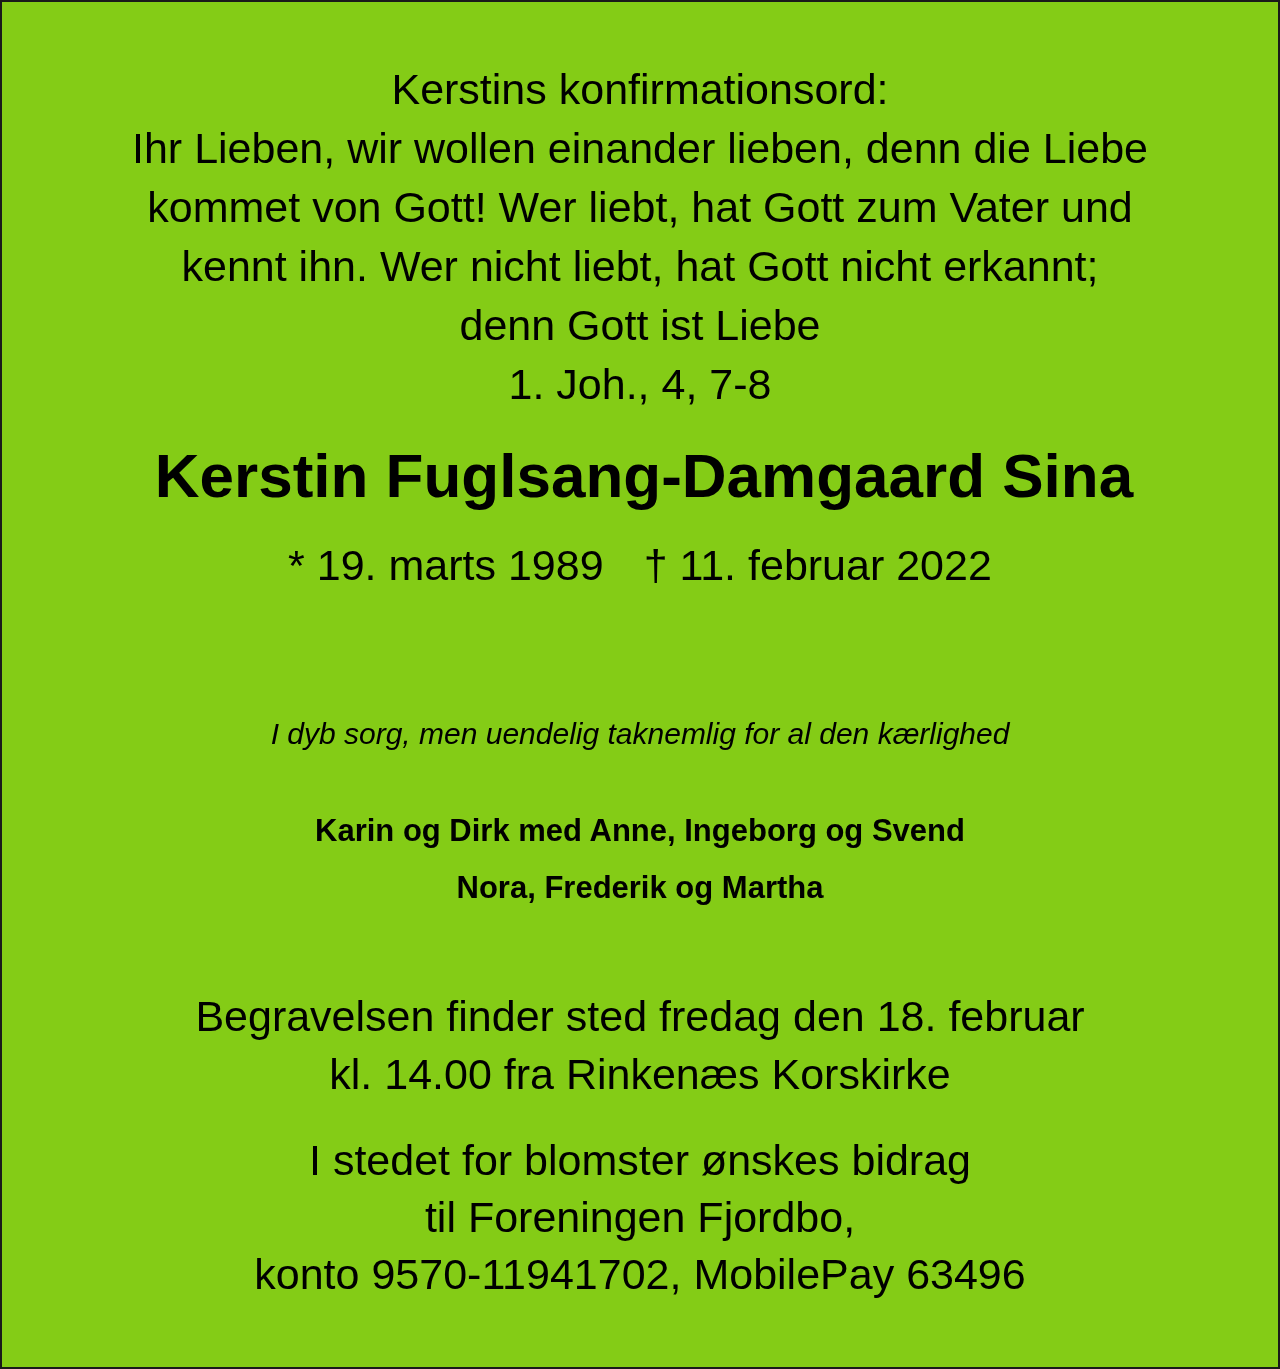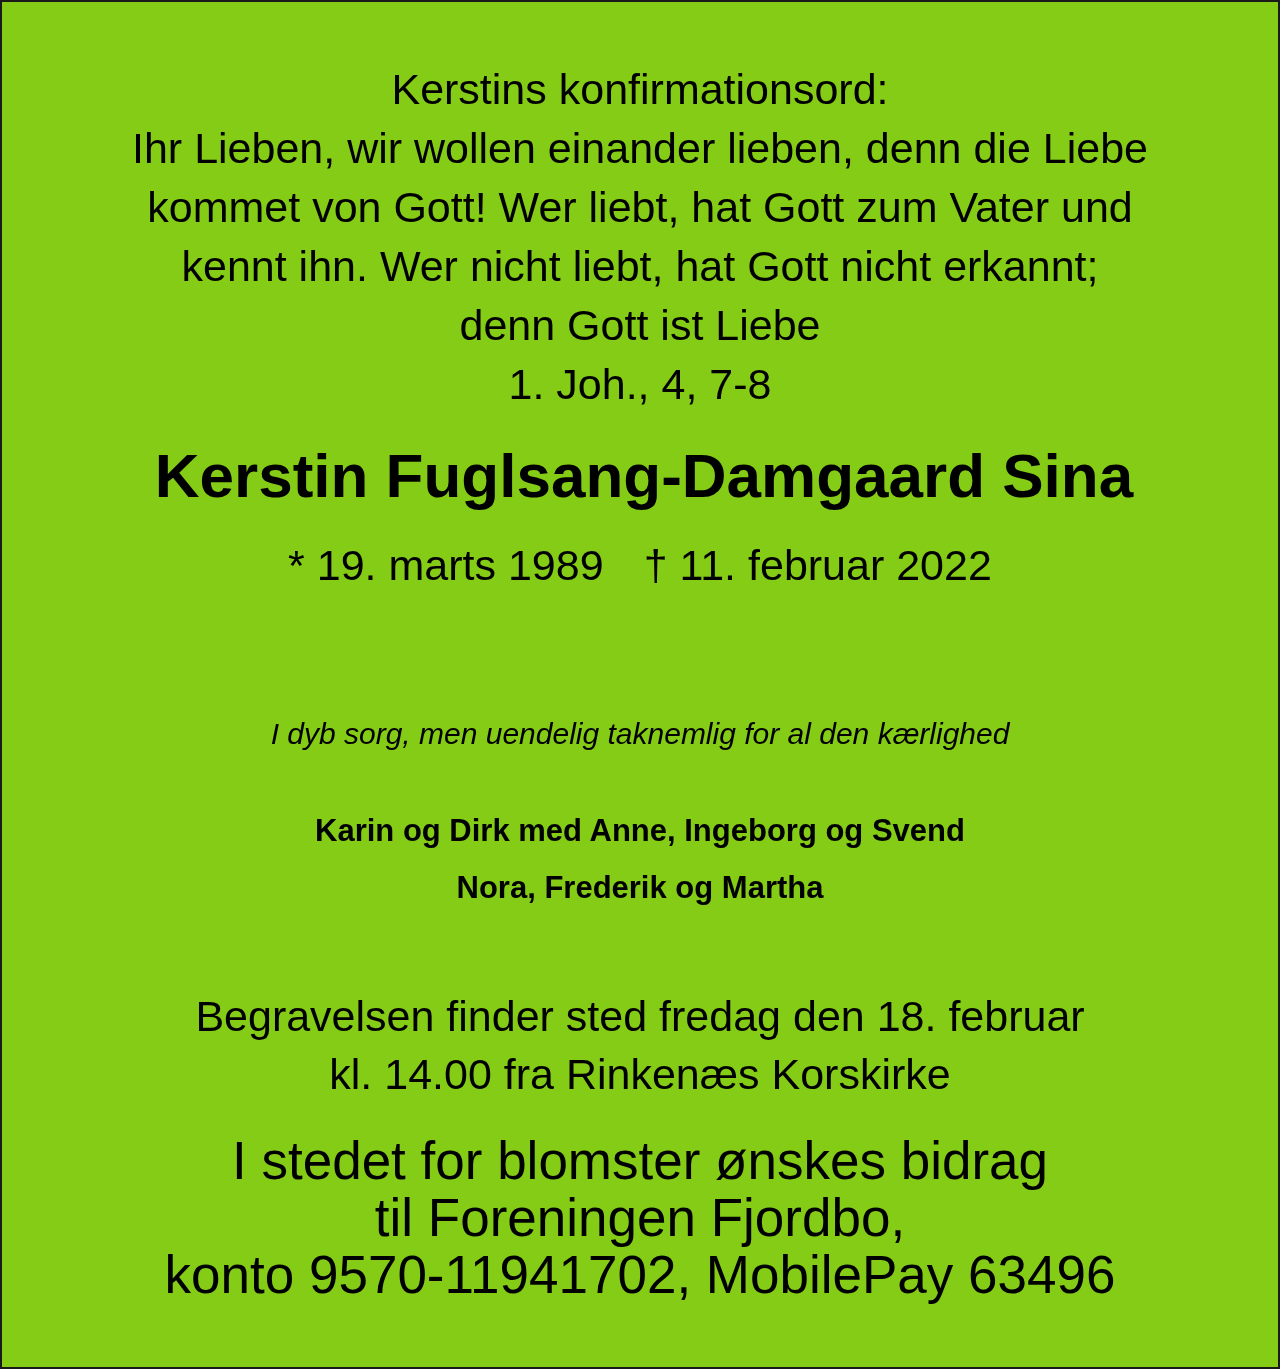--- a/index.html
+++ b/index.html
@@ -16,21 +16,21 @@
     }
     .line { display: block; white-space: nowrap; }
     .verse { position: absolute; left: 0; right: 0; top: 58px; font-size: 43px; line-height: 59px; }
     .name { position: absolute; left: 0; right: 0; top: 436px; font-size: 62px; font-weight: bold; line-height: 76px; margin-left: 8px; }
     .dates { position: absolute; left: 0; right: 0; top: 533px; font-size: 43px; line-height: 60px; }
     .dates .sep { display: inline-block; width: 40px; }
     .tribute { position: absolute; left: 0; right: 0; top: 617px; font-size: 43px; line-height: 60px; }
     .sorrow { position: absolute; left: 0; right: 0; top: 702px; font-size: 30px; line-height: 60px; font-style: italic; }
     .family { position: absolute; left: 0; right: 0; top: 785px; font-size: 31px; line-height: 57px; font-weight: bold; margin-top: 15px; }
     .funeral { position: absolute; left: 0; right: 0; top: 985px; font-size: 43px; line-height: 58px; }
-    .donation { position: absolute; left: 0; right: 0; top: 1130px; font-size: 53px; line-height: 57px; }
+    .donation { position: absolute; left: 0; right: 0; top: 1130px; font-size: 43px; line-height: 57px; }
   </style>
 </head>
 <body>
 
 <div class="notice">
 
   <div class="verse">
     <span class="line">Kerstins konfirmationsord:</span>
     <span class="line">Ihr Lieben, wir wollen einander lieben, denn die Liebe</span>
     <span class="line">kommet von Gott! Wer liebt, hat Gott zum Vater und</span>

